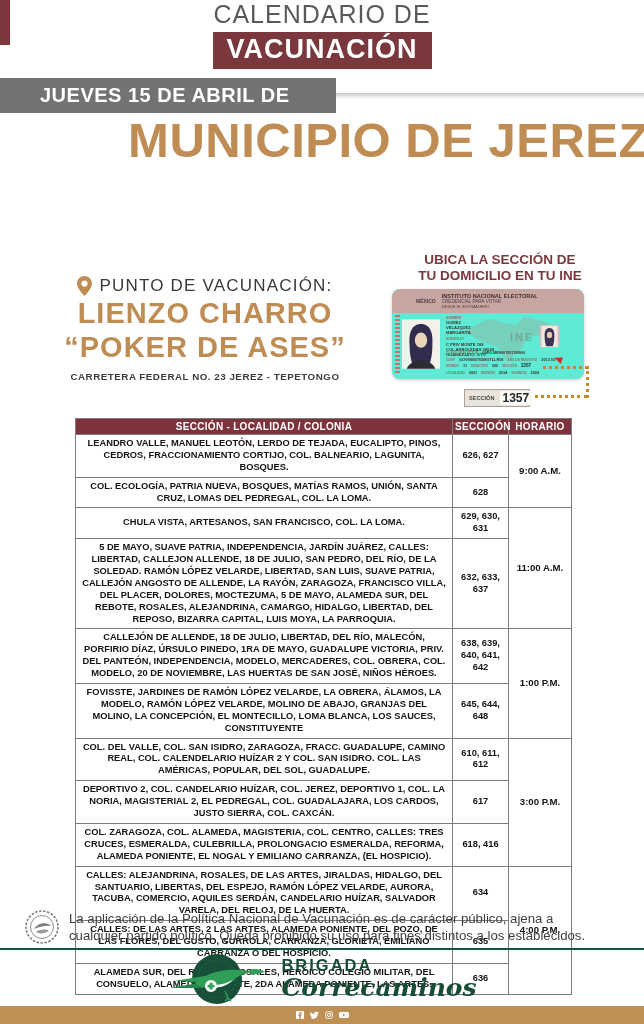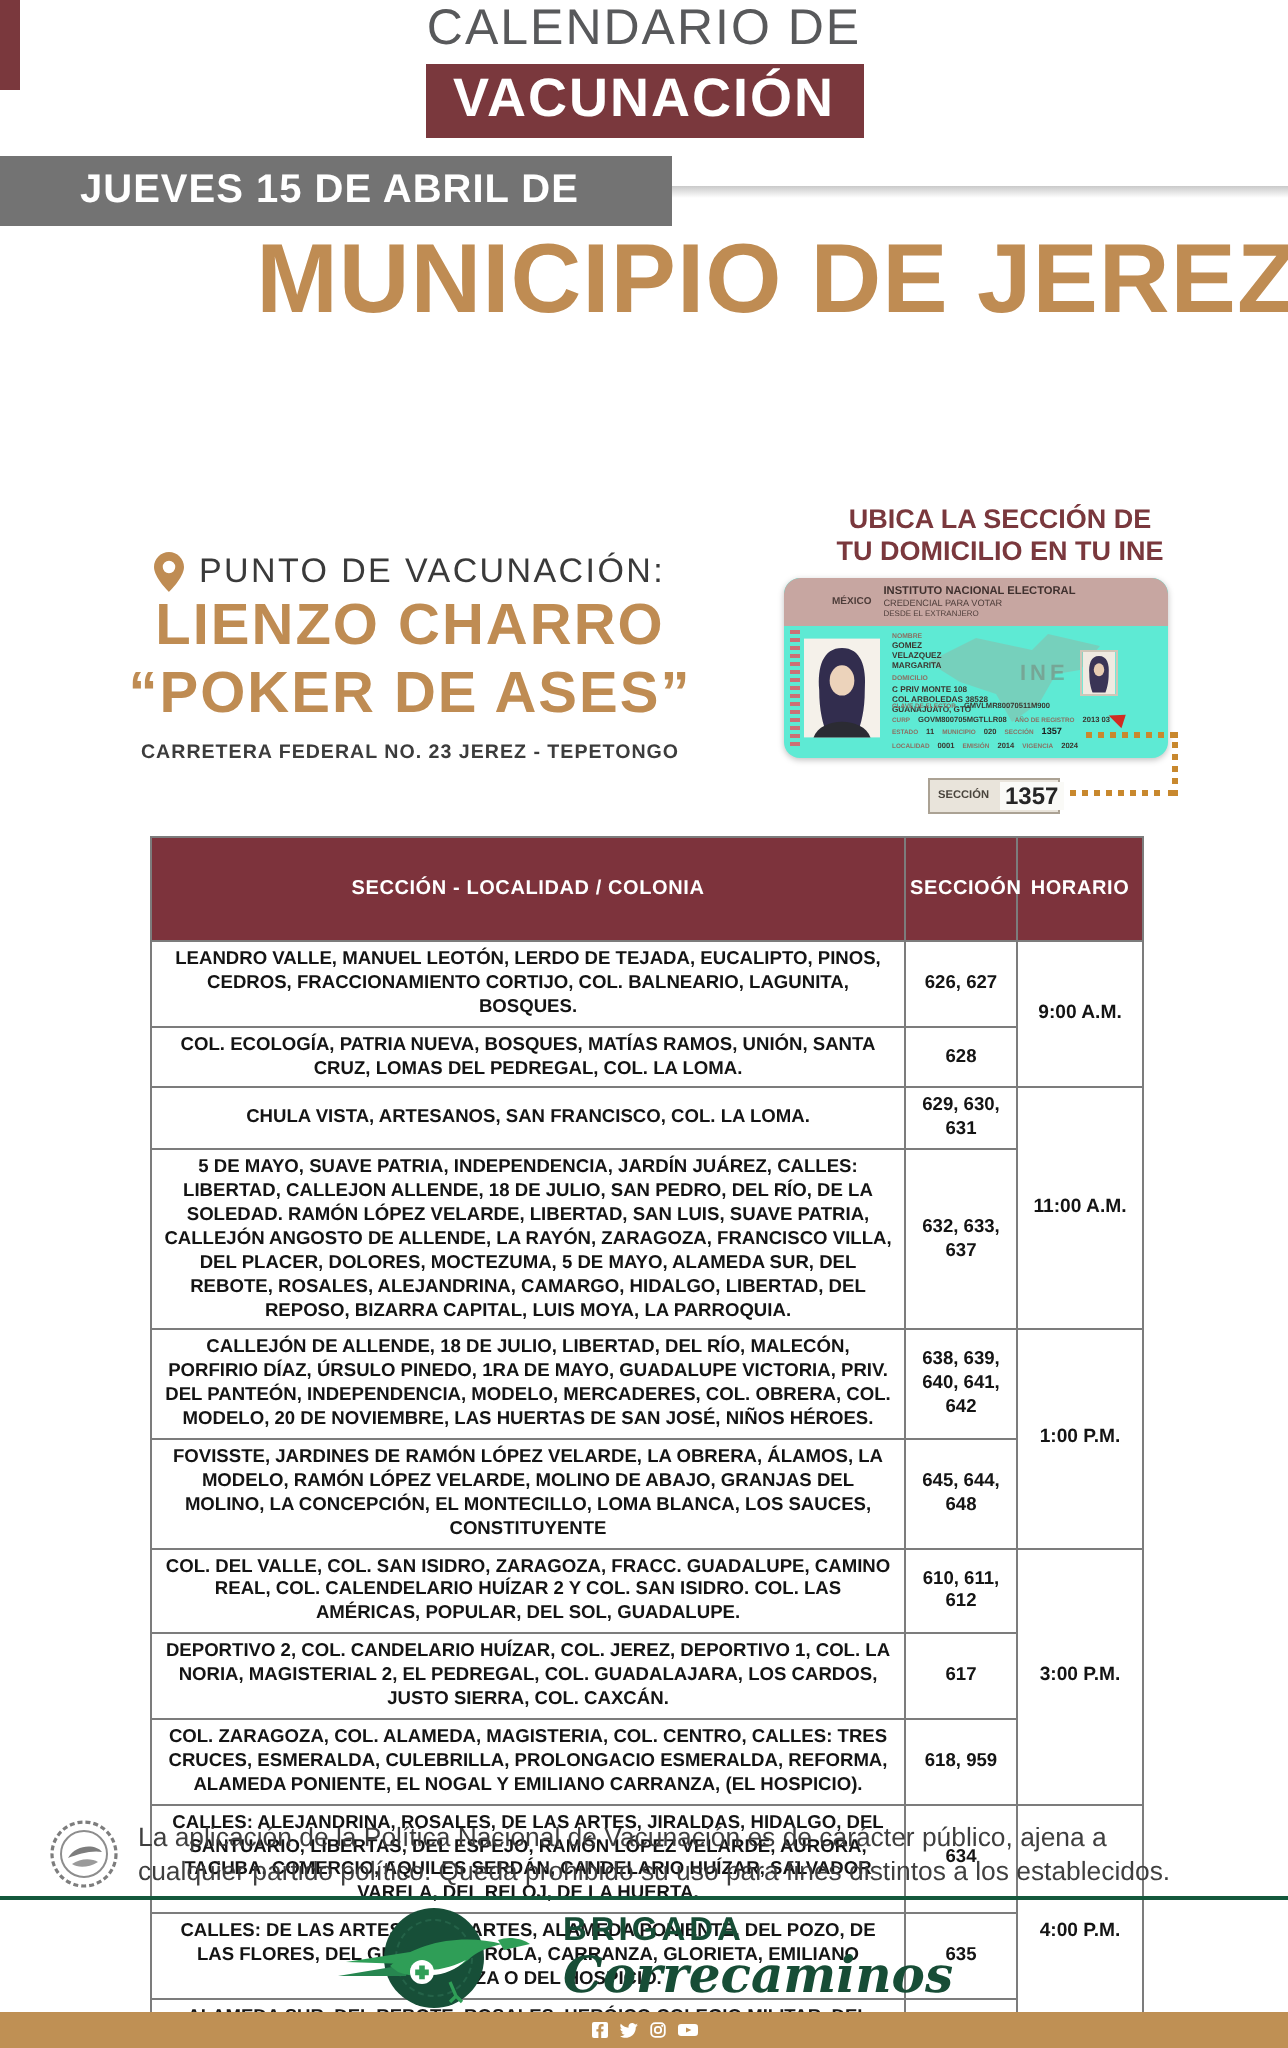--- a/index.html
+++ b/index.html
@@ -61,21 +61,21 @@
   .dot-h2{position:absolute;left:148px;top:143px;width:60px;border-top:3px dotted #c8882e;}
   .sec-callout{position:absolute;left:84px;top:137px;width:66px;height:18px;background:#e9e4db;
                border:1px solid #aba294;display:flex;align-items:center;gap:5px;padding:0 4px;
                box-sizing:border-box;}
   .sec-callout .cl-label{font-size:5.6px;font-weight:bold;color:#4a453d;}
   .sec-callout .cl-val{font-size:12px;font-weight:800;color:#262626;background:#fafaf7;padding:0 3px;}
   
   .sched{position:absolute;left:75px;top:418px;}
   table{border-collapse:collapse;width:496px;table-layout:fixed;}
   th,td{border:1px solid #7c7c7c;}
-  thead th{background:#7d333c;color:#fff;font-size:10px;letter-spacing:.3px;padding:20px 2px;}
+  thead th{background:#7d333c;color:#fff;font-size:10px;letter-spacing:.3px;padding:2px 2px;}
   td{font-size:9.3px;font-weight:bold;color:#141414;text-align:center;padding:3px 5px;line-height:1.28;}
   td.hor{font-size:9.6px;}
   
   .legal{position:absolute;left:24px;top:909px;width:600px;display:flex;gap:9px;align-items:center;}
   .legal-text{font-size:13.2px;color:#3f3f3f;line-height:17px;}
   .green-rule{position:absolute;left:0;top:948px;width:100%;height:2px;background:#14583c;}
   .brigada{position:absolute;left:0;top:953px;width:100%;display:flex;justify-content:center;
            align-items:center;gap:10px;}
   .brig-top{font-size:16.5px;font-weight:800;letter-spacing:2px;color:#174d36;}
   .brig-bottom{font-family:"DejaVu Serif",serif;font-style:italic;font-weight:bold;
@@ -244,21 +244,21 @@
             <td>COL. DEL VALLE, COL. SAN ISIDRO, ZARAGOZA, FRACC. GUADALUPE, CAMINO REAL, COL. CALENDELARIO HUÍZAR 2 Y COL. SAN ISIDRO. COL. LAS AMÉRICAS, POPULAR, DEL SOL, GUADALUPE.</td>
             <td class="sec">610, 611, 612</td>
             <td class="hor" rowspan="3">3:00 P.M.</td>
           </tr>
           <tr>
             <td>DEPORTIVO 2, COL. CANDELARIO HUÍZAR, COL. JEREZ, DEPORTIVO 1, COL. LA NORIA, MAGISTERIAL 2, EL PEDREGAL, COL. GUADALAJARA, LOS CARDOS, JUSTO SIERRA, COL. CAXCÁN.</td>
             <td class="sec">617</td>
           </tr>
           <tr>
             <td>COL. ZARAGOZA, COL. ALAMEDA, MAGISTERIA, COL. CENTRO, CALLES: TRES CRUCES, ESMERALDA, CULEBRILLA, PROLONGACIO ESMERALDA, REFORMA, ALAMEDA PONIENTE, EL NOGAL Y EMILIANO CARRANZA, (EL HOSPICIO).</td>
-            <td class="sec">618, 959</td>
+            <td class="sec">618, 416</td>
           </tr>
           <tr>
             <td>CALLES: ALEJANDRINA, ROSALES, DE LAS ARTES, JIRALDAS, HIDALGO, DEL SANTUARIO, LIBERTAS, DEL ESPEJO, RAMÓN LÓPEZ VELARDE, AURORA, TACUBA, COMERCIO, AQUILES SERDÁN, CANDELARIO HUÍZAR, SALVADOR VARELA, DEL RELOJ, DE LA HUERTA.</td>
             <td class="sec">634</td>
             <td class="hor" rowspan="3">4:00 P.M.</td>
           </tr>
           <tr>
             <td>CALLES: DE LAS ARTES, 2 LAS ARTES, ALAMEDA PONIENTE, DEL POZO, DE LAS FLORES, DEL GUSTO, GURROLA, CARRANZA, GLORIETA, EMILIANO CARRANZA O DEL HOSPICIO.</td>
             <td class="sec">635</td>
           </tr>

